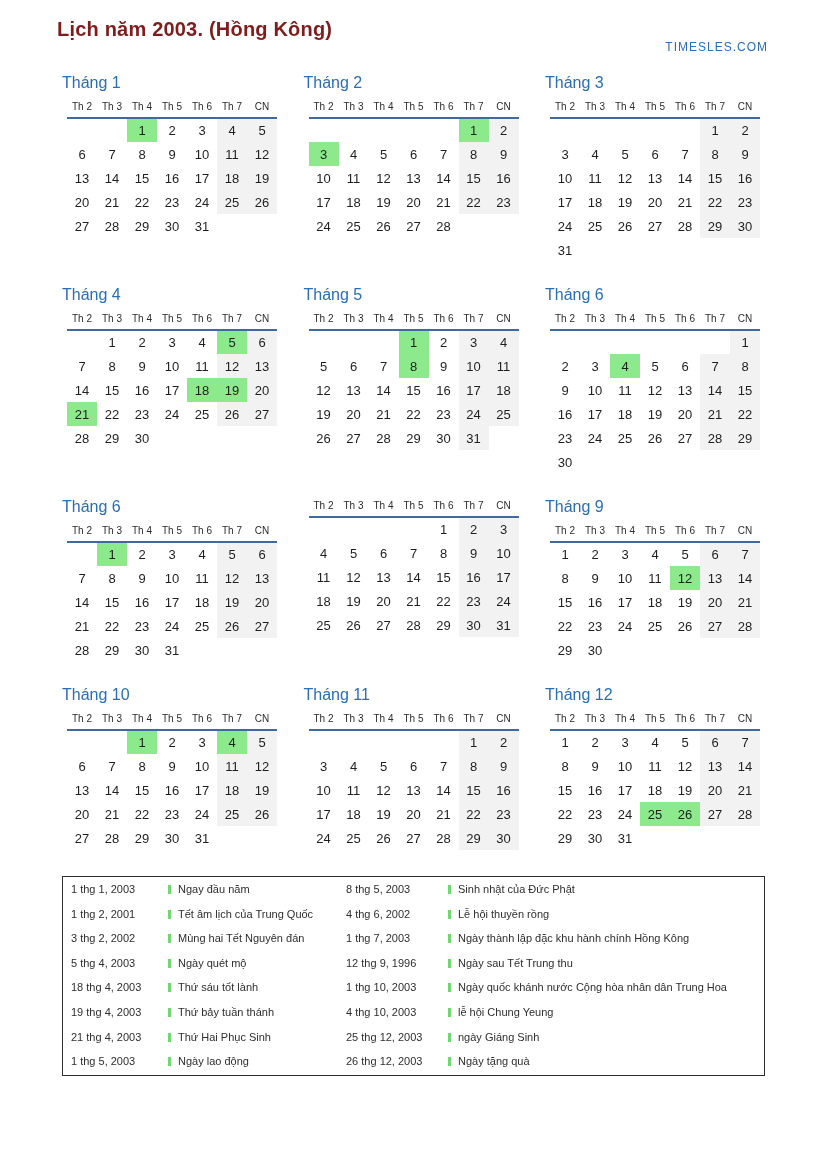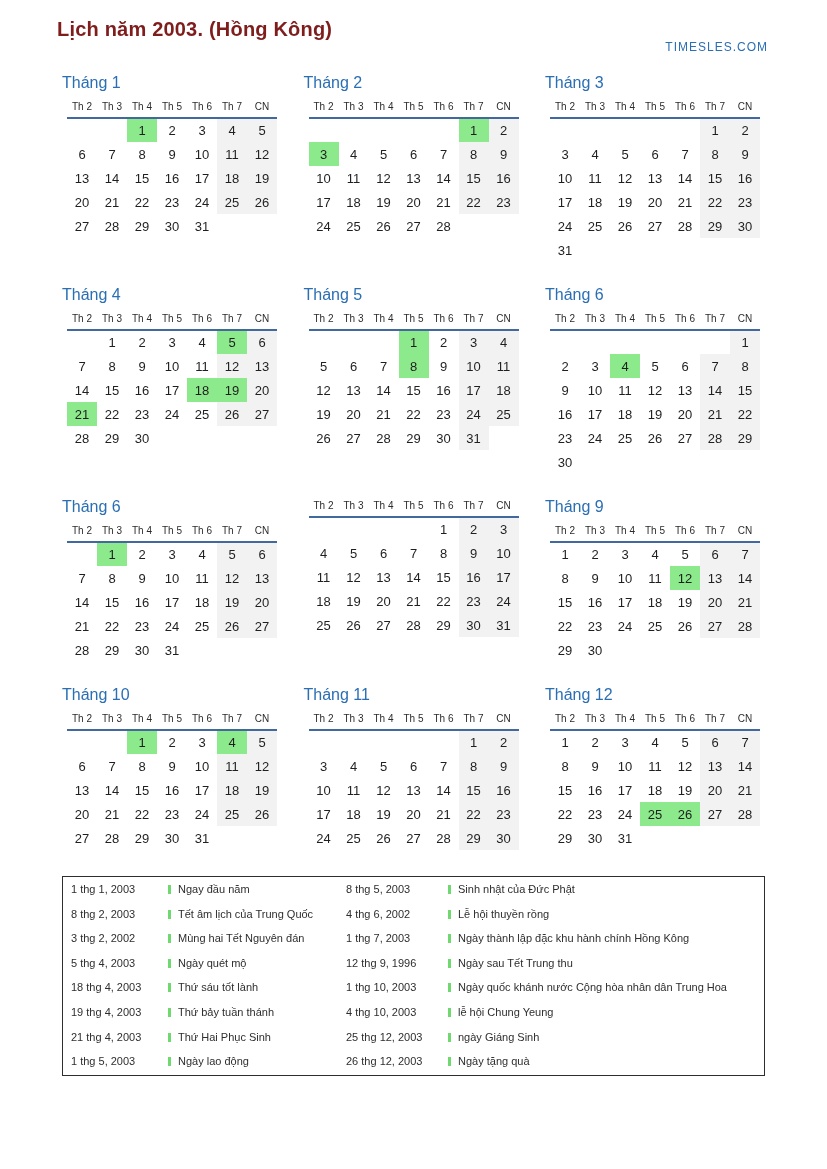--- a/index.html
+++ b/index.html
@@ -873,21 +873,21 @@
         </tbody>
       </table>
     </div>
   </div>
 
 <div class="legend-box">
     <div class="legend-date">1 thg 1, 2003</div>
     <div class="legend-label"><span class="legend-bar"></span>Ngay đầu năm</div>
     <div class="legend-date">8 thg 5, 2003</div>
     <div class="legend-label"><span class="legend-bar"></span>Sinh nhật của Đức Phật</div>
-    <div class="legend-date">8 thg 2, 2003</div>
+    <div class="legend-date">1 thg 2, 2001</div>
     <div class="legend-label"><span class="legend-bar"></span>Tết âm lịch của Trung Quốc</div>
     <div class="legend-date">4 thg 6, 2002</div>
     <div class="legend-label"><span class="legend-bar"></span>Lễ hội thuyền rồng</div>
     <div class="legend-date">3 thg 2, 2002</div>
     <div class="legend-label"><span class="legend-bar"></span>Mùng hai Tết Nguyên đán</div>
     <div class="legend-date">1 thg 7, 2003</div>
     <div class="legend-label"><span class="legend-bar"></span>Ngày thành lập đặc khu hành chính Hồng Kông</div>
     <div class="legend-date">5 thg 4, 2003</div>
     <div class="legend-label"><span class="legend-bar"></span>Ngày quét mộ</div>
     <div class="legend-date">12 thg 9, 1996</div>

